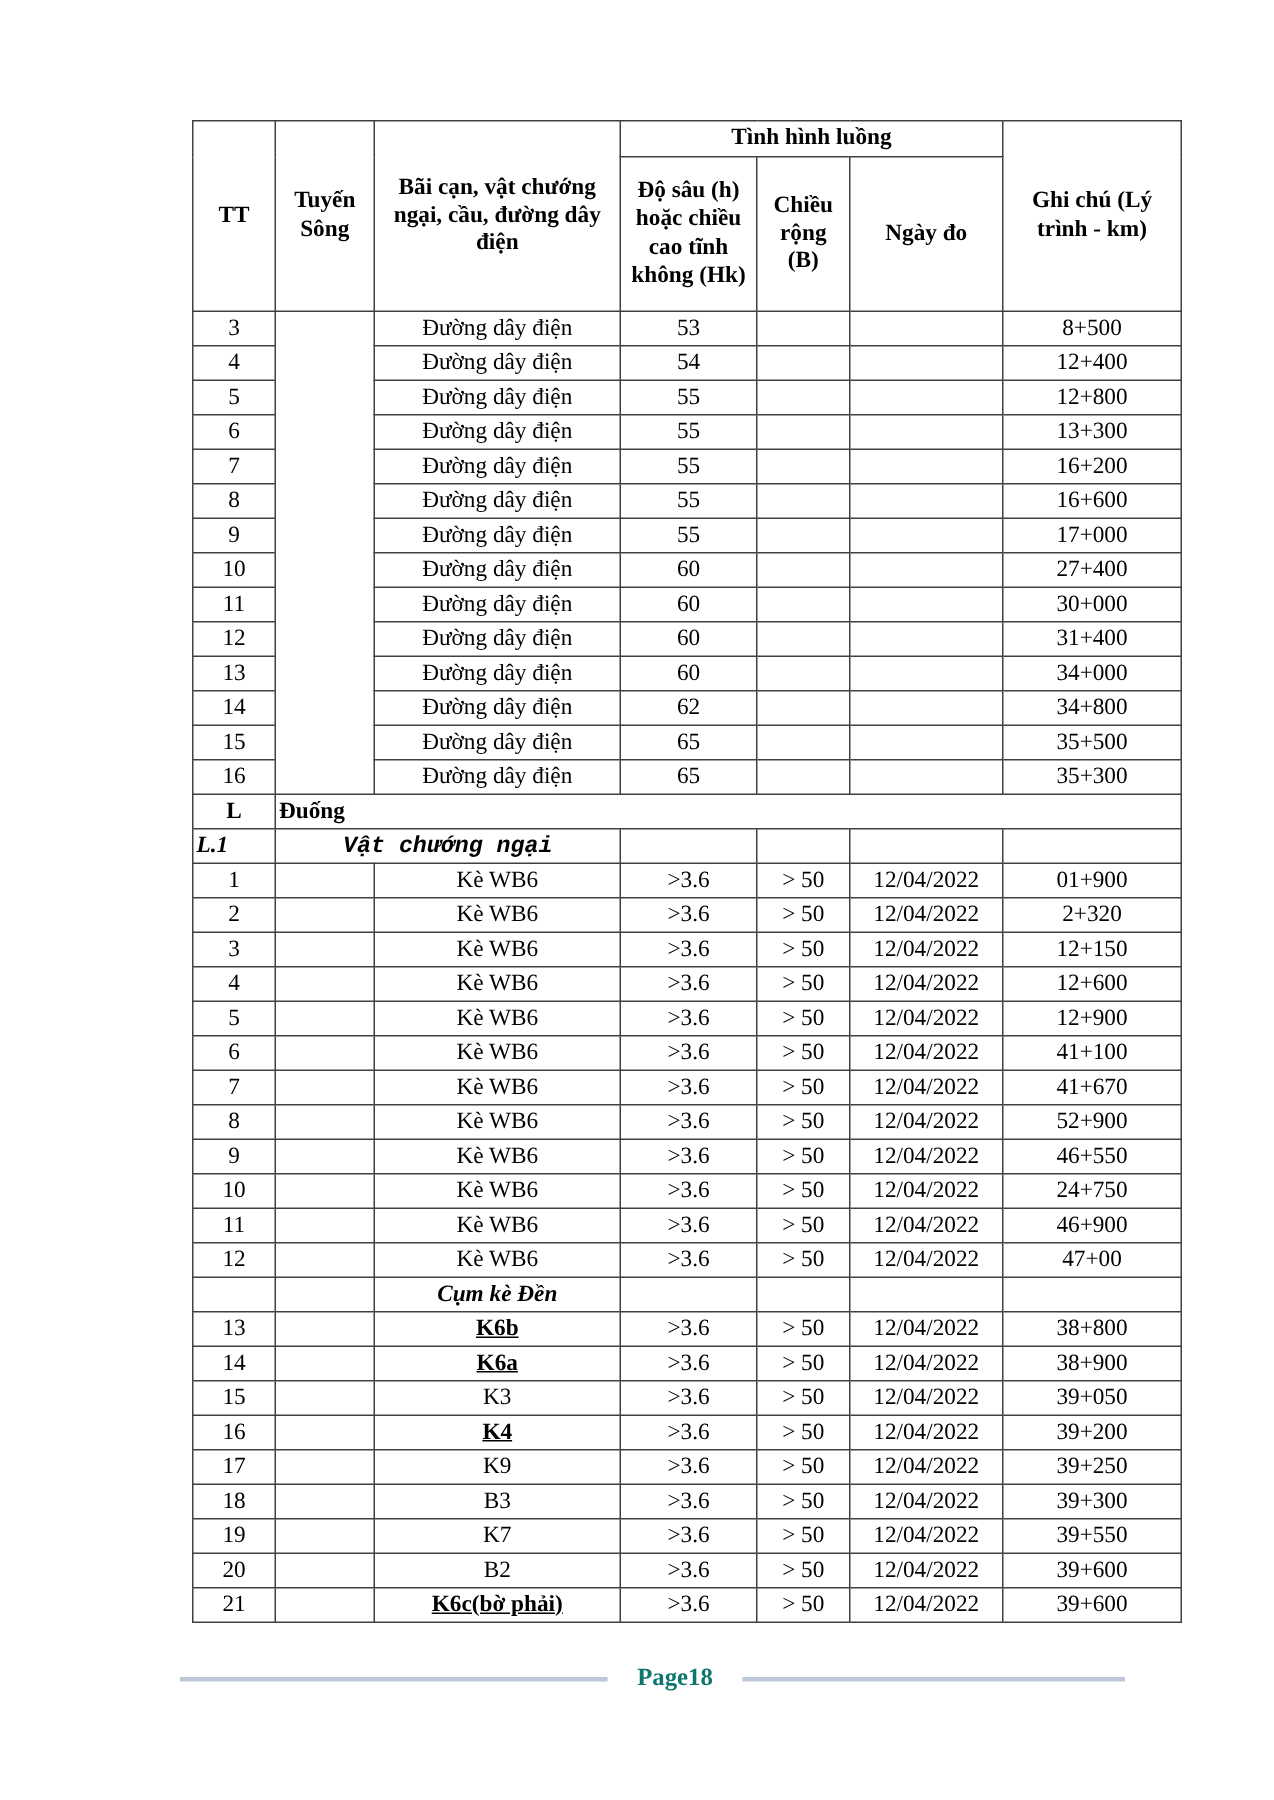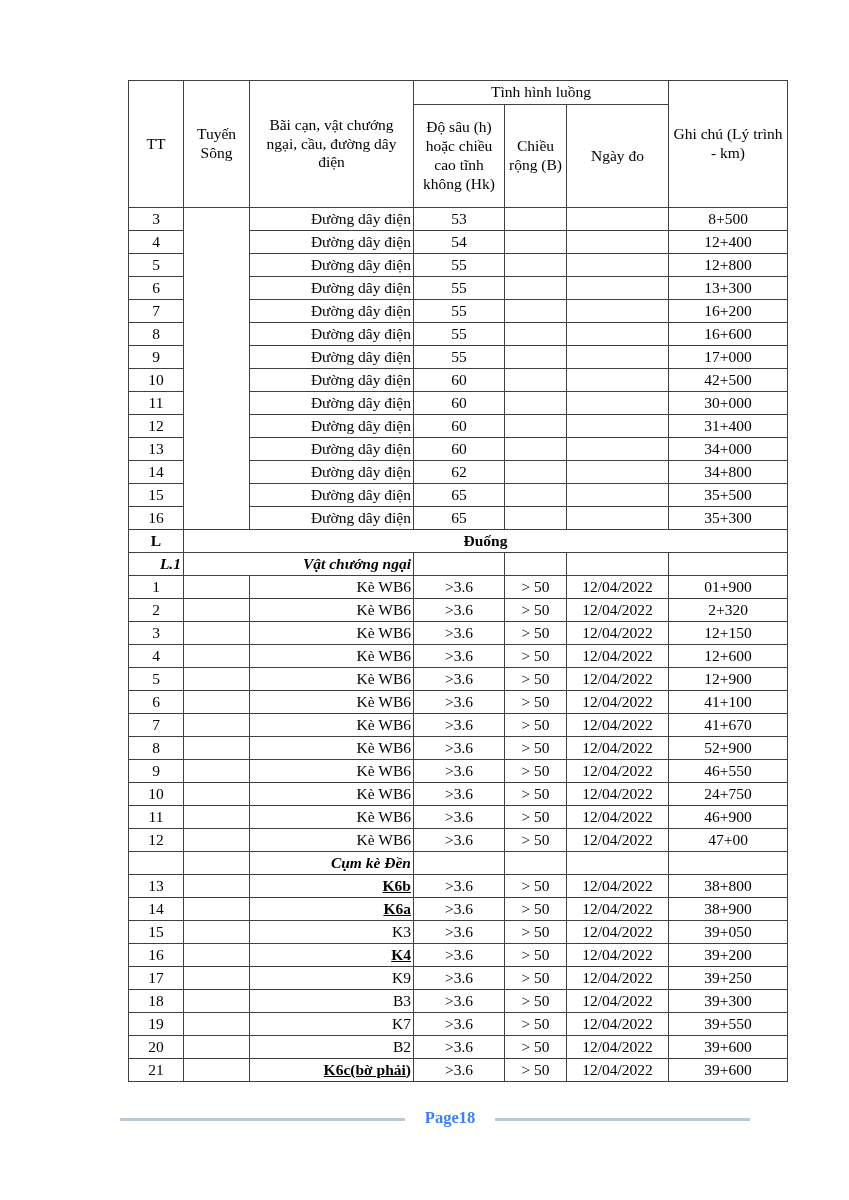--- a/index.html
+++ b/index.html
@@ -19,46 +19,46 @@
   table.survey th, table.survey td{
     border:1px solid #404040;
     font-size:15.5px;
     line-height:1.22;
     padding:0 2px;
     vertical-align:middle;
     overflow:hidden;
     white-space:nowrap;
   }
   table.survey th{
-    font-weight:normal;
+    font-weight:bold;
     text-align:center;
     white-space:normal;
     padding:1px 3px;
   }
   tr.h-top{height:24px;}
   tr.h-sub{height:103px;margin-left:36px;}
   tbody tr{height:23px;}
   td.c-tt{text-align:center;}
   td.c-song{}
-  td.c-name{text-align:right;padding-left:13px;}
+  td.c-name{text-align:center;padding-left:13px;}
   td.c-depth,td.c-width,td.c-date,td.c-note{text-align:center;}
   td.b{font-weight:bold;text-decoration:underline;}
   td.sec-tt{font-weight:bold;text-align:center;}
-  td.sec-label{font-weight:bold;text-align:center;padding-left:8px;}
-  td.subsec-tt{font-weight:bold;font-style:italic;text-align:right;}
-  td.subsec-label{font-weight:bold;font-style:italic;text-align:right;padding-left:8px;}
+  td.sec-label{font-weight:bold;text-align:left;padding-left:8px;}
+  td.subsec-tt{font-weight:bold;font-style:italic;text-align:left;}
+  td.subsec-label{font-weight:bold;font-style:italic;text-align:center;padding-left:8px;font-family:Liberation Mono, monospace;}
   td.grp{font-weight:bold;font-style:italic;}
   .footer{position:absolute;top:1104px;left:0;width:849px;height:30px;}
   .fline{position:absolute;top:14px;height:2.5px;background:#bcc7d7;}
   .fline.left{left:120px;width:285px;}
   .fline.right{left:495px;width:255px;}
   .fpage{
     position:absolute;left:405px;top:2px;width:90px;
     text-align:center;font-weight:bold;font-size:16.5px;line-height:24px;
-    color:#3b82f6;
+    color:#0f766e;
   }
 </style>
 </head>
 <body>
 
 <table class="survey">
   <colgroup>
     <col style="width:55px">
       <col style="width:66px">
       <col style="width:164px">
@@ -138,21 +138,21 @@
         <td class="c-width"></td>
         <td class="c-date"></td>
         <td class="c-note">17+000</td>
       </tr>
       <tr>
         <td class="c-tt">10</td>
         <td class="c-name">Đường dây điện</td>
         <td class="c-depth">60</td>
         <td class="c-width"></td>
         <td class="c-date"></td>
-        <td class="c-note">42+500</td>
+        <td class="c-note">27+400</td>
       </tr>
       <tr>
         <td class="c-tt">11</td>
         <td class="c-name">Đường dây điện</td>
         <td class="c-depth">60</td>
         <td class="c-width"></td>
         <td class="c-date"></td>
         <td class="c-note">30+000</td>
       </tr>
       <tr>

